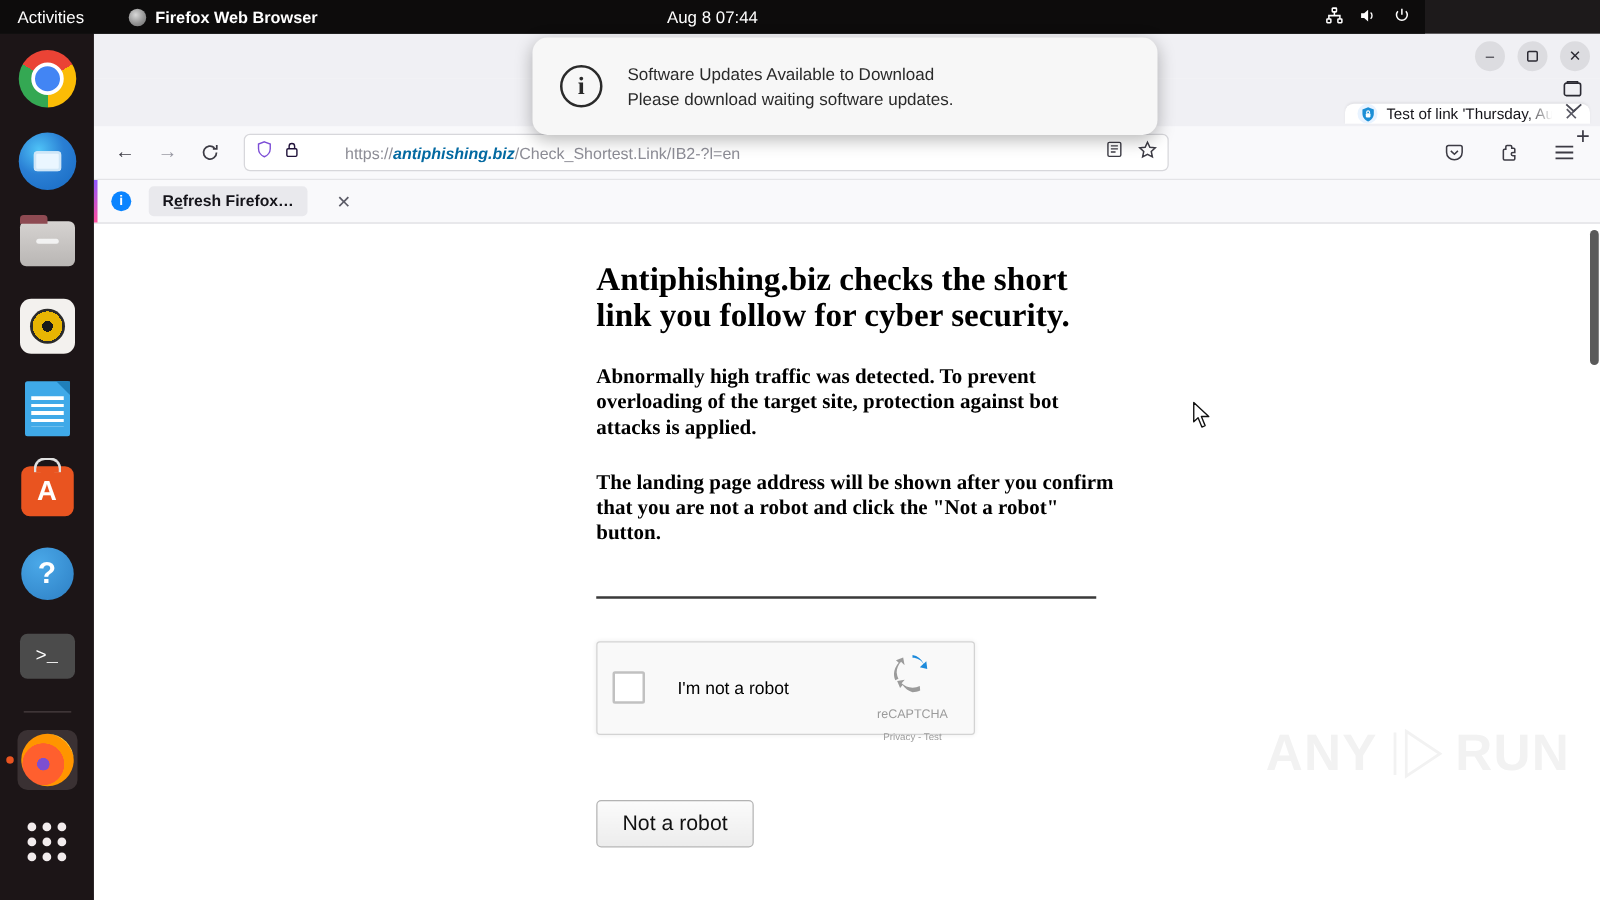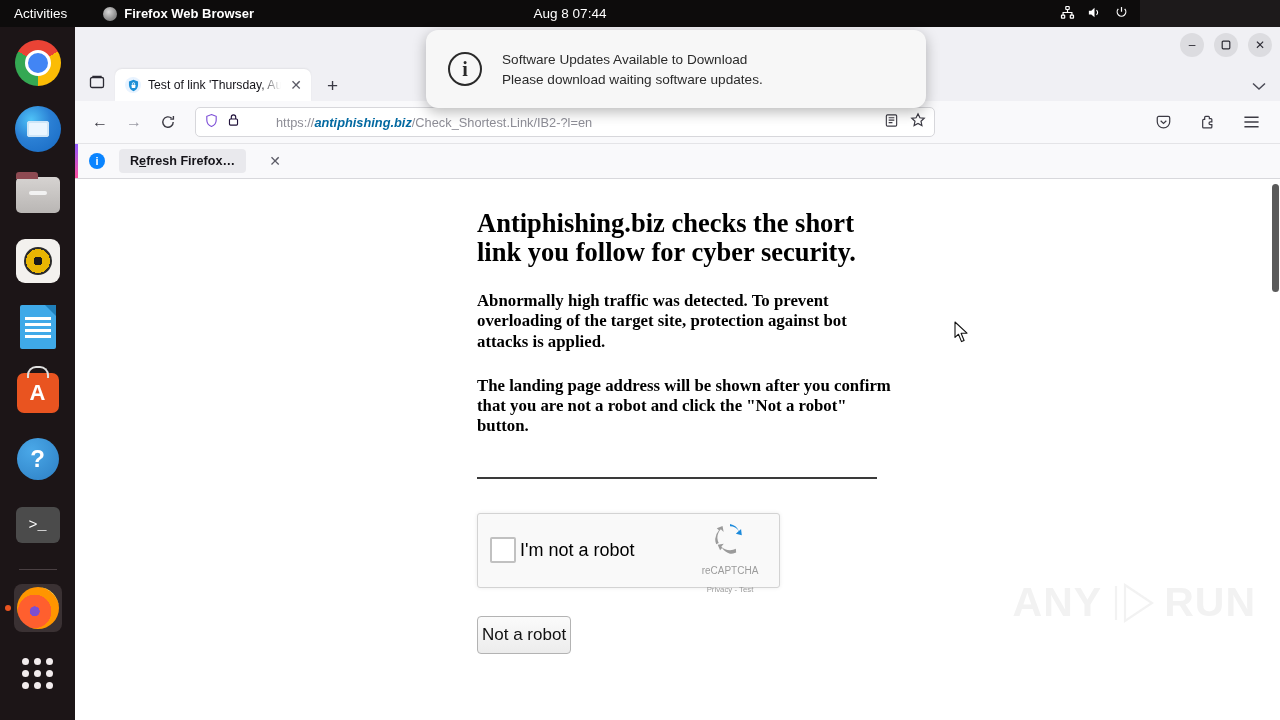--- a/index.html
+++ b/index.html
@@ -100,21 +100,21 @@
   
   #titlestrip {
     height: 36px; background: #f0f0f4; position: relative;
     display: flex; align-items: center; justify-content: center;
   }
   #wintitle { font-size: 12.5px; font-weight: 700; color: #2b2a33; }
   .wbtns { position:absolute; right: 8px; top: 6px; display:flex; gap:10px; }
   .wbtn { width: 24px; height: 24px; border-radius: 50%; background:#dcdcE0;
     display:flex; align-items:center; justify-content:center; color:#2b2a33; font-size: 12px; }
 
-  #tabstrip { height: 38px; background:#f0f0f4; display:flex; align-items:flex-end; padding: 0 8px; position: relative; }
+  #tabstrip { height: 38px; background:#f0f0f4; display:flex; align-items:flex-end; padding: 0 8px; position: relative; flex-direction: column; }
   .tb-icon { width: 28px; height: 30px; display:flex;align-items:center;justify-content:center; margin-bottom:4px;}
   .tab {
     height: 32px; background:#ffffff; border-radius: 7px 7px 0 0;
     display:flex; align-items:center; gap:7px; padding: 0 7px 0 10px; width: 196px;
     margin-left: 4px; box-shadow: 0 -1px 2px rgba(0,0,0,.06);
   }
   .tab .favicon { width:16px;height:16px;border-radius:50%;background:#e8f3ff;
     display:flex;align-items:center;justify-content:center;flex:0 0 16px;}
   .tab .tabtitle { font-size:12.2px; color:#15141a; white-space:nowrap; overflow:hidden;
     -webkit-mask-image: linear-gradient(to right, #000 84%, transparent 100%);
@@ -160,30 +160,30 @@
   #page p { font-family:"Liberation Serif", serif; font-size:16.8px; line-height:20.3px;
     font-weight:700; color:#000; margin-top: 24px; }
   #page hr { border:none; border-top:2px solid #3a3a3a; margin: 40px 0 0 0; width: 400px; }
 
   .recaptcha {
     margin-top: 34px; width: 303px; height: 75px; background:#f9f9f9;
     border:1px solid #d3d3d3; border-radius: 3px; box-shadow: 0 0 4px rgba(0,0,0,.08);
     display:flex; align-items:center; padding: 0 12px; position:relative;
   }
   .rc-box { width: 26px; height: 26px; background:#fff; border:2px solid #c1c1c1; border-radius:2px; }
-  .rc-label { font-family:"Liberation Sans",sans-serif; font-size:18px; color:#000; margin-left: 4px; }
+  .rc-label { font-family:"Liberation Sans",sans-serif; font-size:14px; color:#000; margin-left: 26px; }
   .rc-brand { position:absolute; right: 10px; top: 8px; width: 78px; text-align:center; }
   .rc-logo { width: 34px; height: 34px; margin: 0 auto; position: relative; }
   .rc-name { font-size: 10px; color:#9b9b9b; margin-top: 1px; }
   .rc-links { font-size: 7.8px; color:#9b9b9b; margin-top: 1px; }
 
   #notrobot {
-    margin-top: 28px; background: linear-gradient(#fbfbfb, #ececec);
+    margin-top: 52px; background: linear-gradient(#fbfbfb, #ececec);
     border:1px solid #b3b3b3; border-radius:4px; font-family:"Liberation Sans",sans-serif;
-    font-size:17px; color:#111; padding: 8px 4px;
+    font-size:17px; color:#111; padding: 8px 20px;
   }
 
   #watermark {
     position:absolute; right: 24px; top: 400px; display:flex; align-items:center; gap: 4px;
     color:#f2f2f2; font-size: 41px; font-weight:700; letter-spacing: 1px;
     font-family:"Liberation Sans", sans-serif; user-select:none;
   }
   #watermark .play { position:relative; width: 54px; height: 44px; }
 
   #vscroll { position:absolute; right: 0; top: 0; width: 9px; height: 536px; background: transparent; }

